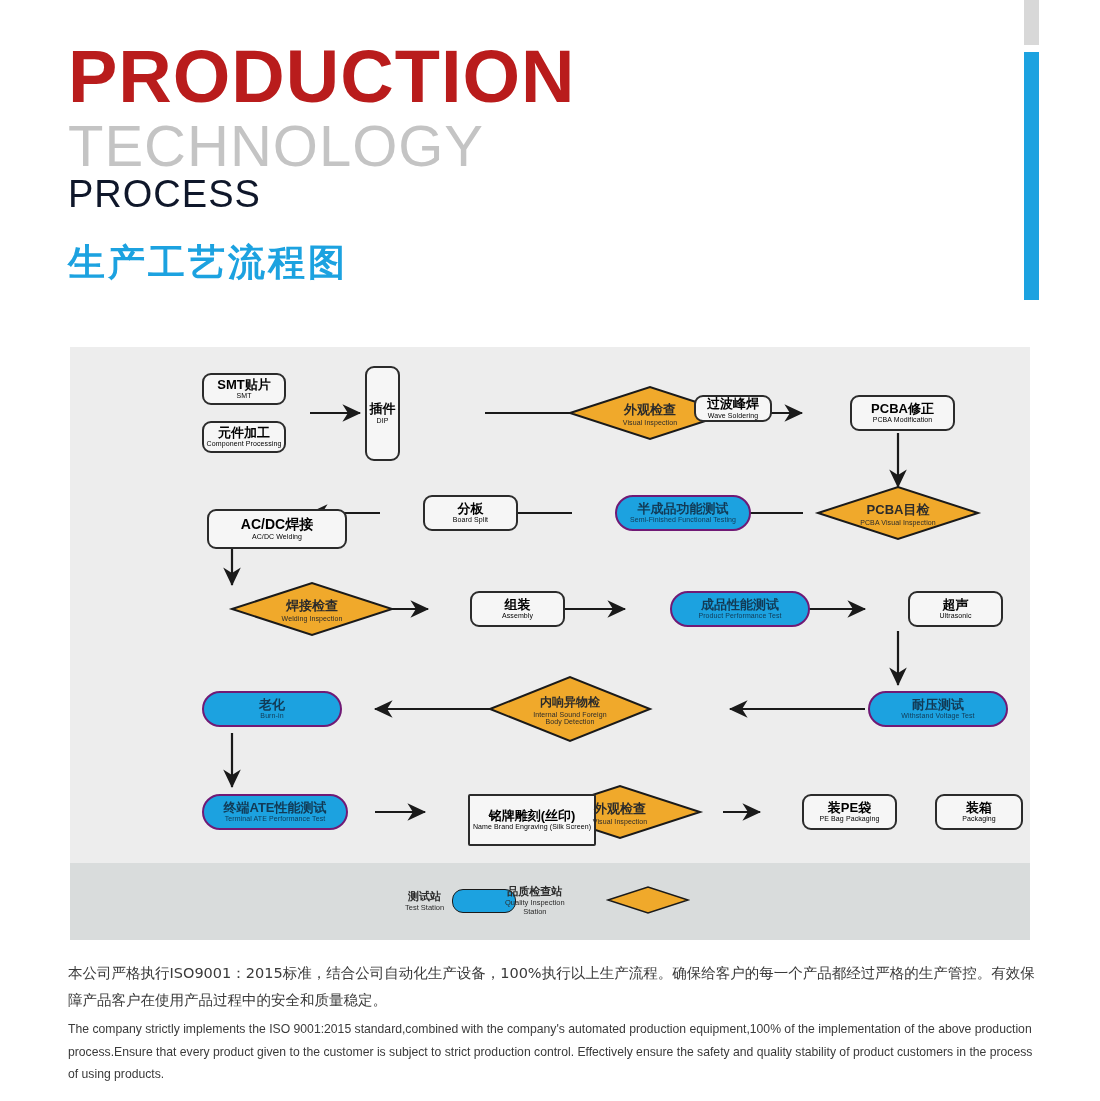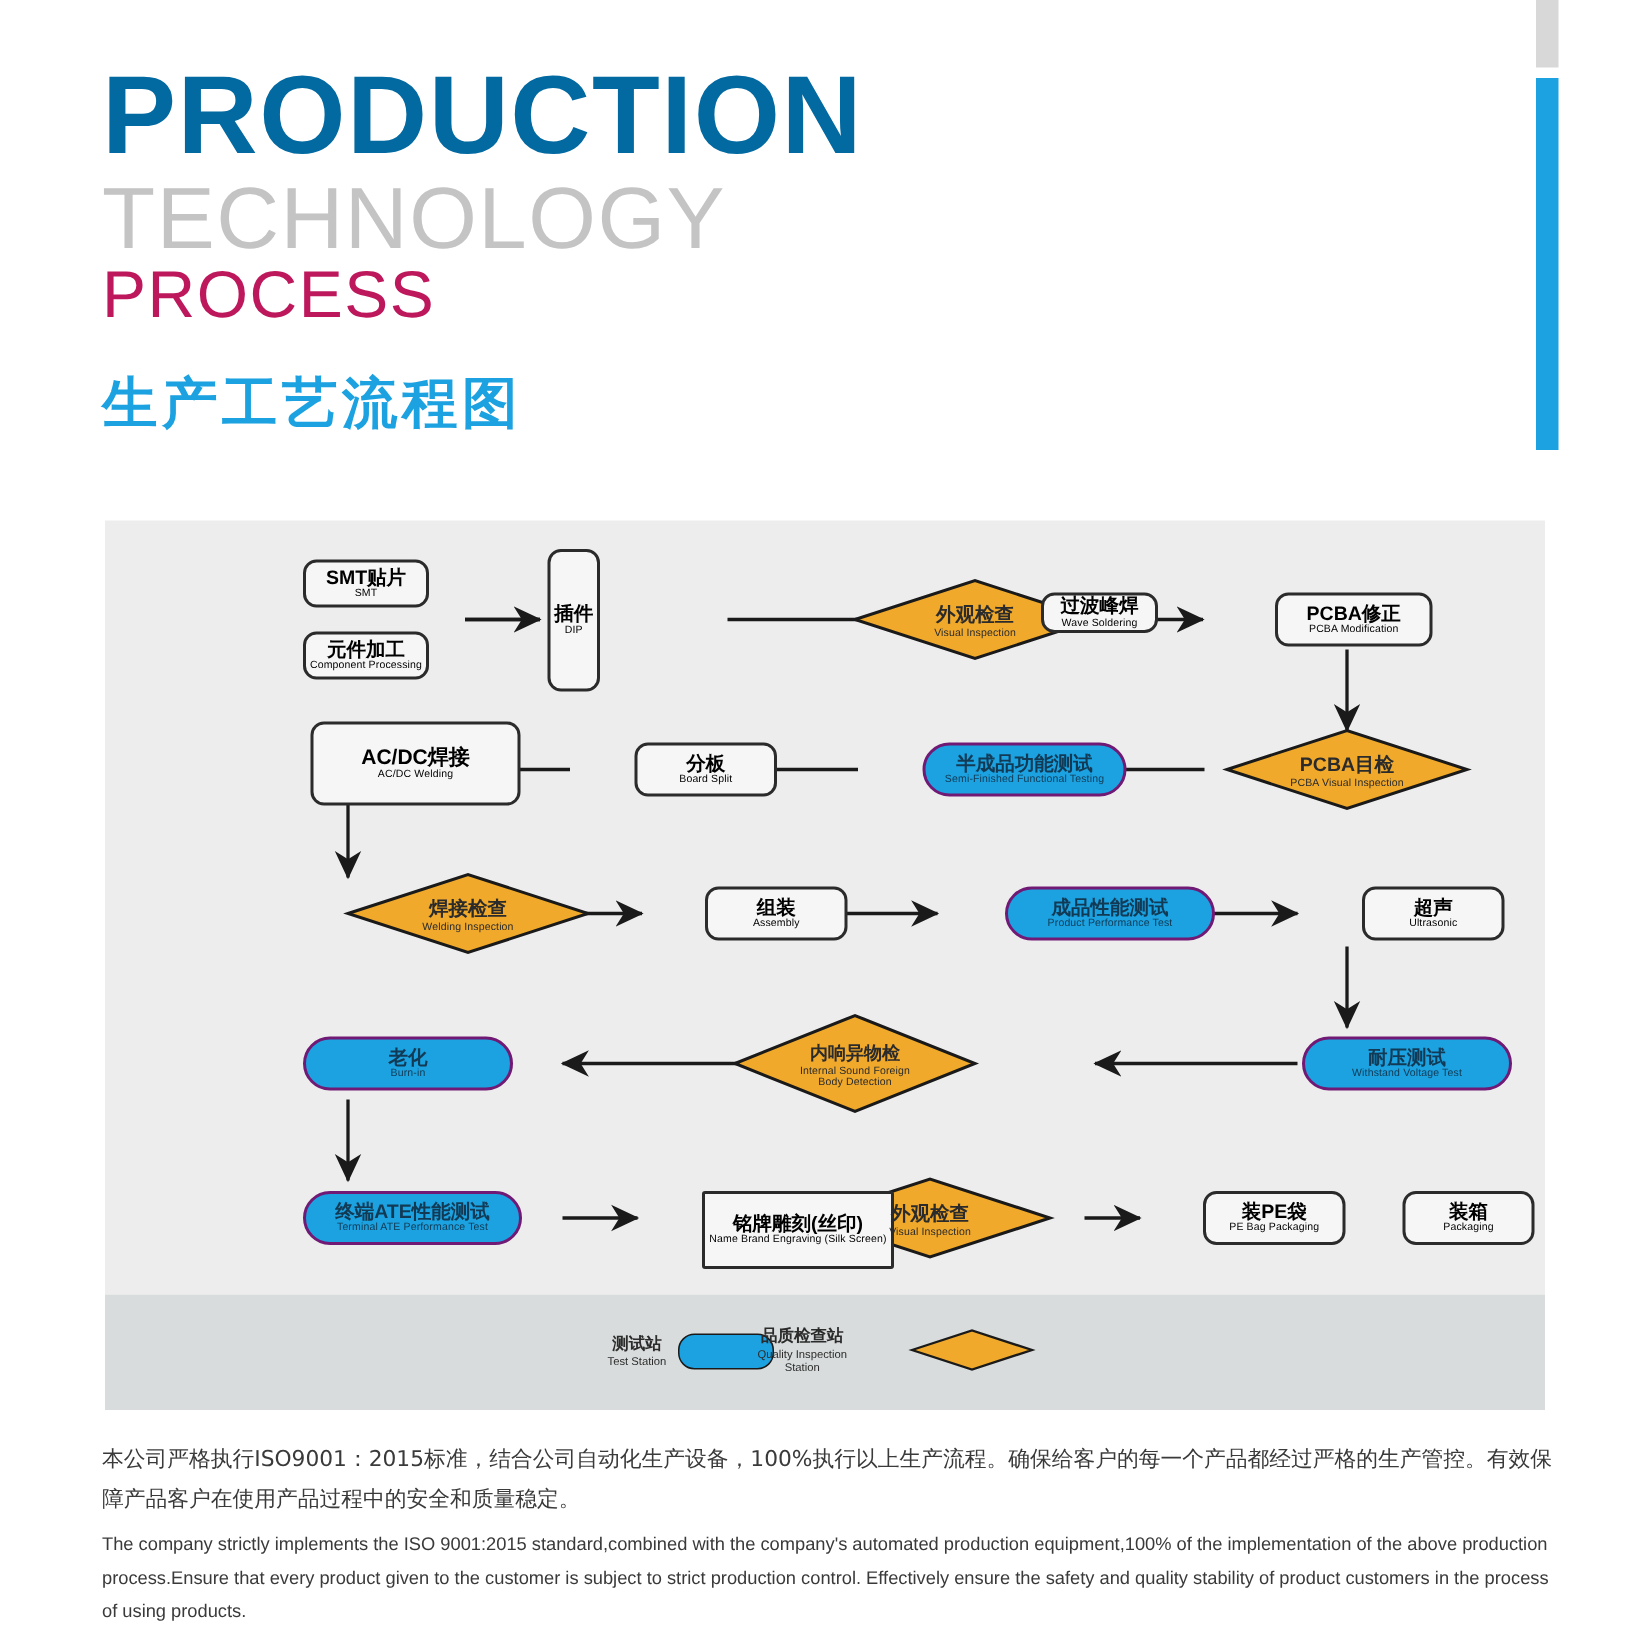--- a/index.html
+++ b/index.html
@@ -9,23 +9,23 @@
     font-family:"Liberation Sans","DejaVu Sans",sans-serif;
     position:relative;overflow:hidden;
   }
 
   
   .accent-gray{position:absolute;left:1024px;top:0;width:15px;height:45px;background:#D8D8D8;}
   .accent-blue{position:absolute;left:1024px;top:52px;width:15px;height:248px;background:#1CA2E0;}
 
   
   .header{position:absolute;left:68px;top:42px;}
-  .h-line1{font-size:74px;font-weight:bold;color:#0369a1;letter-spacing:1px;line-height:0.95;}
+  .h-line1{font-size:74px;font-weight:bold;color:#b91c1c;letter-spacing:1px;line-height:0.95;}
   .h-line2{font-size:58px;font-weight:normal;color:#C4C4C4;letter-spacing:1px;line-height:1.02;margin-top:4px;}
-  .h-line3{font-size:44px;font-weight:normal;color:#be185d;letter-spacing:1px;line-height:1.02;}
+  .h-line3{font-size:38px;font-weight:normal;color:#0f172a;letter-spacing:1px;line-height:1.02;}
   .h-cn{font-size:37px;font-weight:bold;color:#1CA2E0;letter-spacing:3px;margin-top:24px;}
 
   
   .panel{position:absolute;left:70px;top:347px;width:960px;height:516px;background:#EDEDED;}
   .legend-strip{position:absolute;left:70px;top:863px;width:960px;height:77px;background:#D9DCDC;}
 
   .flow{position:absolute;left:70px;top:347px;width:960px;height:593px;}
   .flow svg{position:absolute;left:0;top:0;}
 
   
@@ -183,21 +183,21 @@
   <div class="node pill" style="left:505px;top:148px;width:136px;height:36px;">
     <div class="cn cn-13">半成品功能测试</div>
     <div class="en en-7">Semi-Finished Functional Testing</div>
   </div>
 
   <div class="node box" style="left:313px;top:148px;width:95px;height:36px;">
     <div class="cn cn-13">分板</div>
     <div class="en en-7">Board Split</div>
   </div>
 
-  <div class="node box" style="left:97px;top:134px;width:140px;height:56px;">
+  <div class="node box" style="left:97px;top:162px;width:140px;height:40px;">
     <div class="cn cn-14">AC/DC焊接</div>
     <div class="en en-7">AC/DC Welding</div>
   </div>
 
   <div class="diamond-wrap" style="left:162px;top:236px;width:160px;height:52px;">
     <div class="dlabel">
       <div class="cn cn-13">焊接检查</div>
       <div class="en en-7">Welding Inspection</div>
     </div>
   </div>

